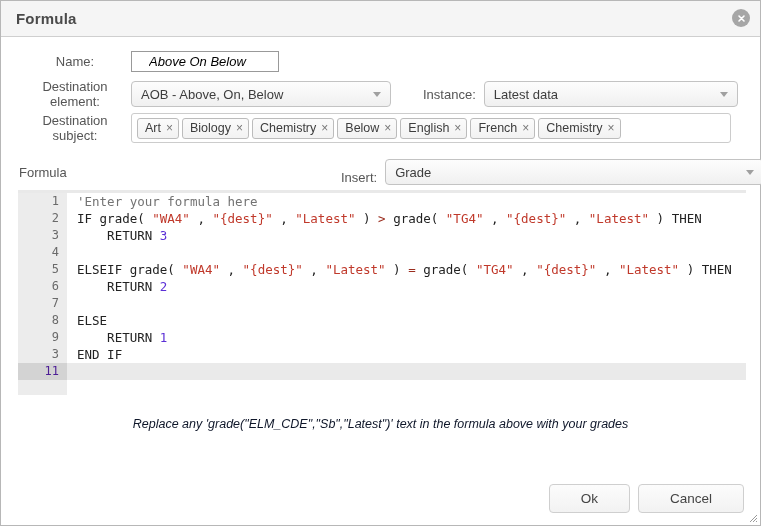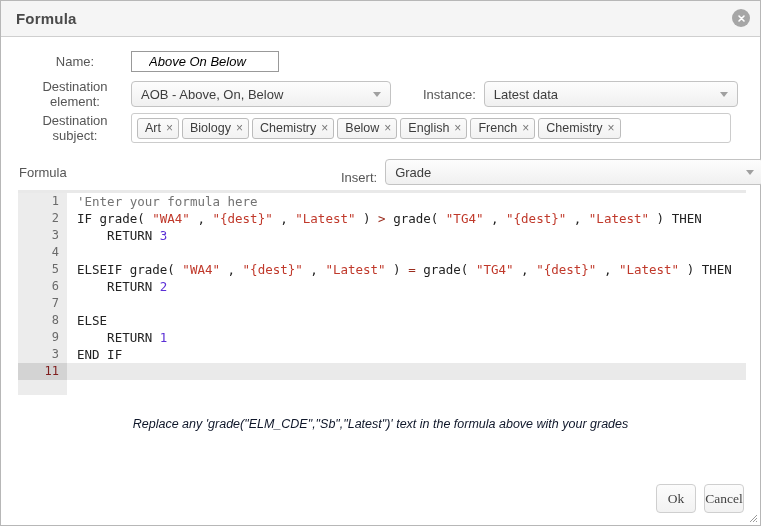--- a/index.html
+++ b/index.html
@@ -238,21 +238,21 @@
   .gutter-line {
     height: 17px;
     line-height: 17px;
     text-align: right;
     padding-right: 8px;
     box-sizing: border-box;
     color: #6a6a6a;
     font-size: 12px;
     font-family: "DejaVu Sans Mono", monospace;
   }
-  .gutter-line.active { background: #d3d3d3; color: #7f1d1d; }
+  .gutter-line.active { background: #d3d3d3; color: #4c1d95; }
 
   .code-area {
     position: absolute;
     left: 49px;
     top: 0;
     right: 0;
     bottom: 0;
   }
   .code-line {
     height: 17px;
@@ -294,22 +294,22 @@
   }
   .btn {
     box-sizing: border-box;
     min-width: 40px;
     height: 29px;
     border: 1px solid #cfcfcf;
     border-radius: 4px;
     background: linear-gradient(#fcfcfc, #f2f2f2);
     color: #444444;
     font-size: 13.5px;
-    font-family: Liberation Serif, serif;
-    padding: 0 0;
+    font-family: Liberation Sans, sans-serif;
+    padding: 0 31px;
     cursor: pointer;
     display: flex;
     align-items: center;
     justify-content: center;
   }
 
   .resize-grip {
     position: absolute;
     right: 2px;
     bottom: 2px;

